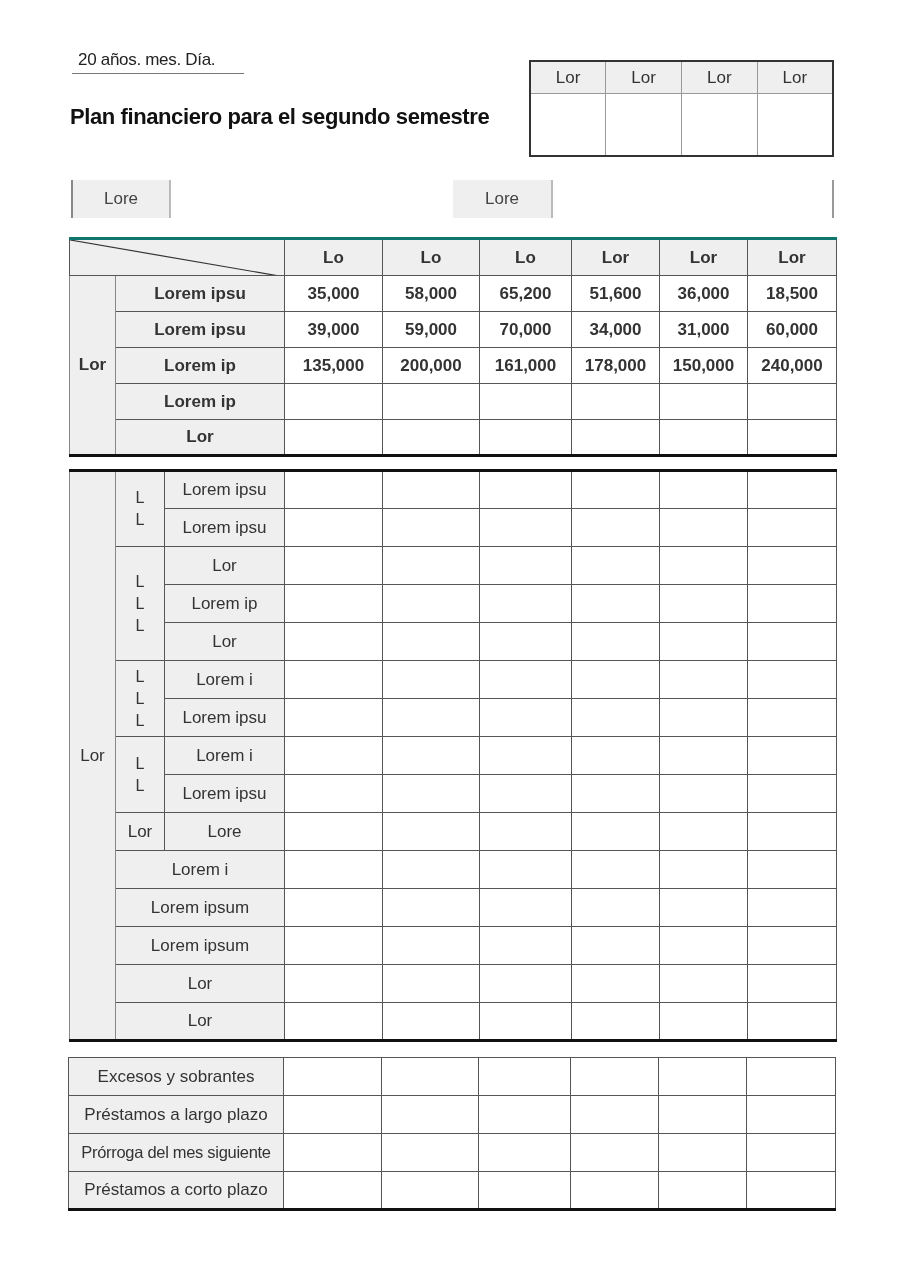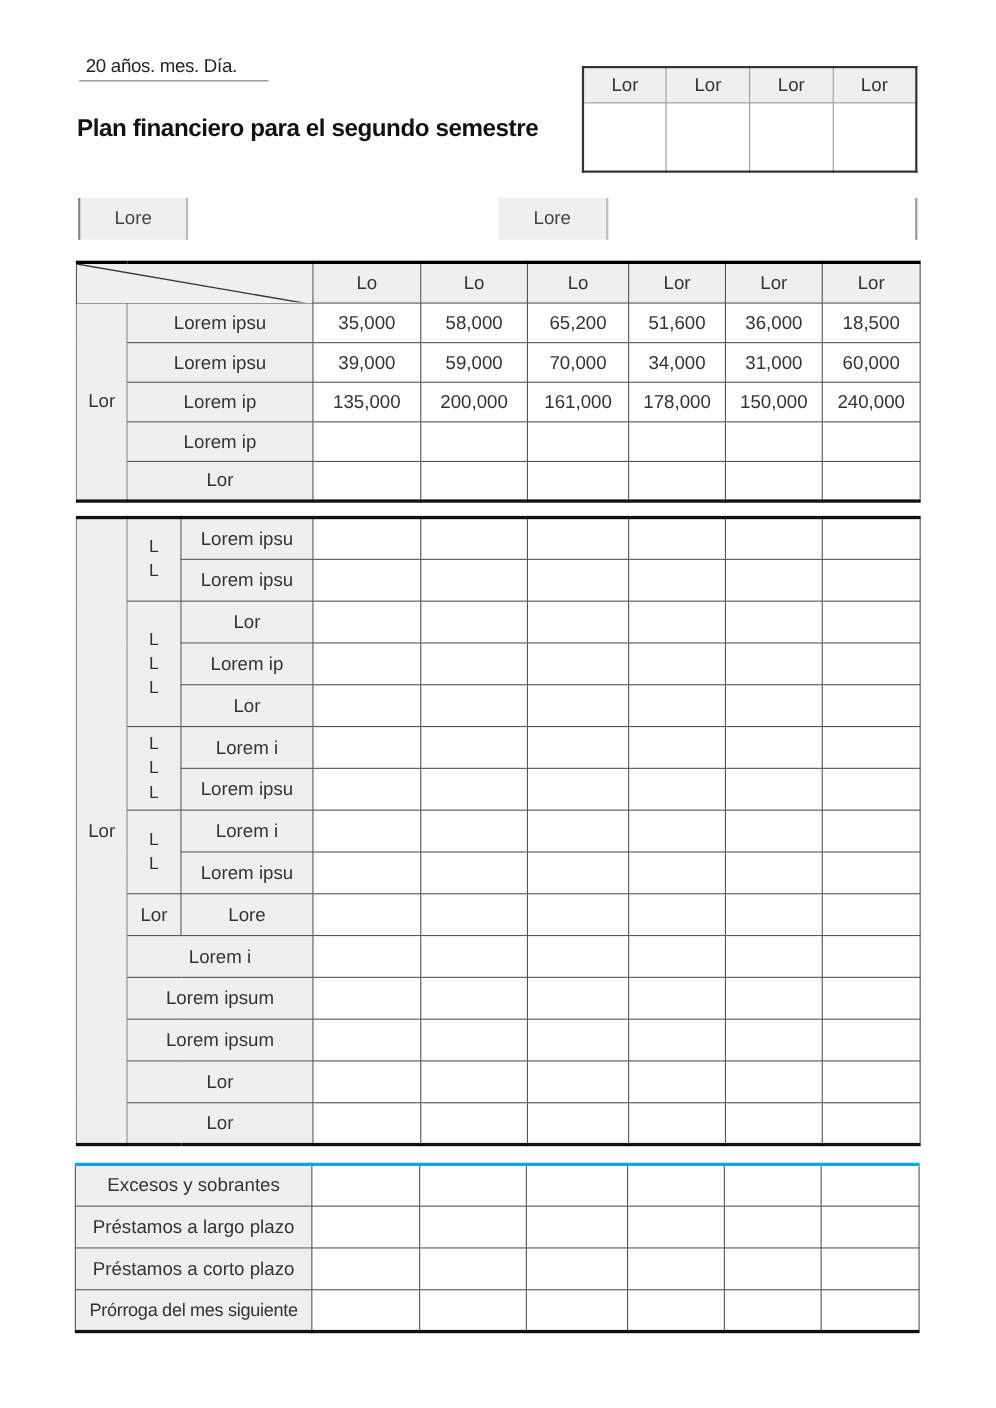--- a/index.html
+++ b/index.html
@@ -17,23 +17,23 @@
   .appr tr.h td { height: 31px; background: #efefef; }
   .appr tr.b td { height: 61px; }
 
   
   .lbl { top: 180px; height: 38px; background: #efefef; border-left: 2px solid #888; border-right: 2px solid #bbb; font-size: 17px; text-align: center; line-height: 38px; color: #444; box-sizing: border-box; }
   .vline { left: 832px; top: 180px; width: 2px; height: 38px; background: #999; }
 
   .tbl { left: 69px; width: 767px; }
   .tbl td { border: 1px solid #555; }
   .tbl td.v { border-left-color: #888; border-right-color: #888; }
-  .t1 { top: 237px; border-top: 3px solid #000000; border-bottom: 3px solid #111; }
+  .t1 { top: 237px; border-top: 3px solid #0f766e; border-bottom: 3px solid #111; font-weight: bold; }
   .t2 { top: 469px; border-top: 3px solid #111; border-bottom: 3px solid #111; }
-  .t3 { top: 1057px; border-top: 3px solid #0ea5e9; border-bottom: 3px solid #111; left: 68px; width: 767px; }
+  .t3 { top: 1057px; border-top: 1px solid #0ea5e9; border-bottom: 3px solid #111; left: 68px; width: 767px; }
   .diag { position: relative; }
   .diag svg { position: absolute; left: 0; top: 0; }
   .stack { line-height: 22px; font-size: 16px; white-space: normal; }
 </style>
 </head>
 <body>
 
 <div class="abs date"><span>20 años. mes. Día.</span></div>
 <div class="abs title">Plan financiero para el segundo semestre</div>
 
@@ -312,30 +312,30 @@
   <tr style="height:38px">
     <td class="gray">Préstamos a largo plazo</td>
     <td></td>
         <td></td>
         <td></td>
         <td></td>
         <td></td>
         <td></td>
   </tr>
   <tr style="height:38px">
+    <td class="gray" style="font-size:16.5px;letter-spacing:-0.3px">Prórroga del mes siguiente</td>
+    <td></td>
+        <td></td>
+        <td></td>
+        <td></td>
+        <td></td>
+        <td></td>
+  </tr>
+  <tr style="height:38px">
     <td class="gray">Préstamos a corto plazo</td>
-    <td></td>
-        <td></td>
-        <td></td>
-        <td></td>
-        <td></td>
-        <td></td>
-  </tr>
-  <tr style="height:38px">
-    <td class="gray" style="font-size:16.5px;letter-spacing:-0.3px">Prórroga del mes siguiente</td>
     <td></td>
         <td></td>
         <td></td>
         <td></td>
         <td></td>
         <td></td>
   </tr>
 </tbody>
   </table>
 

